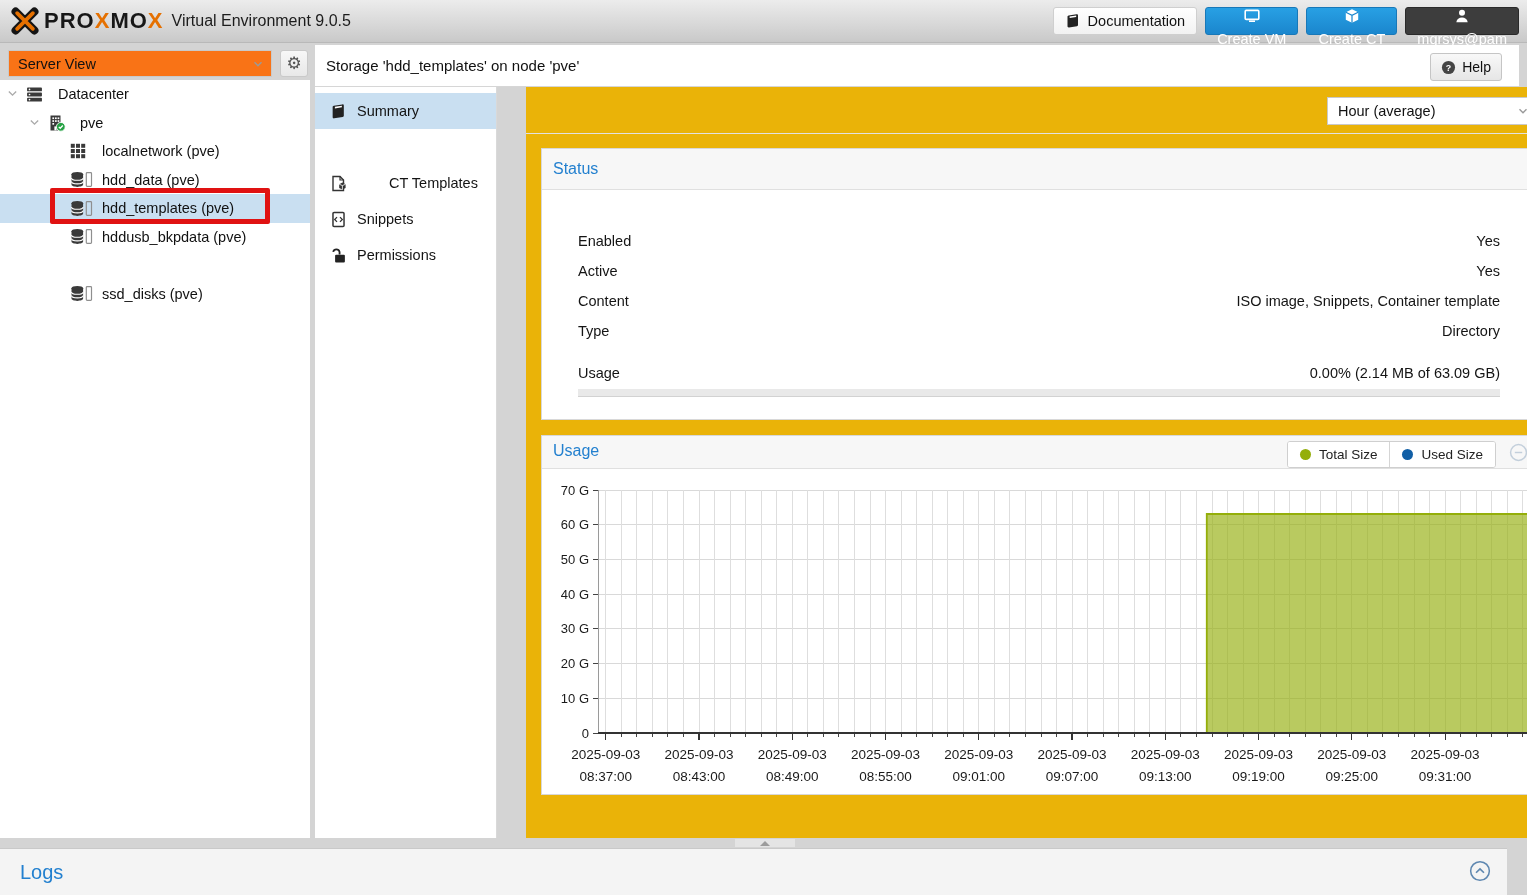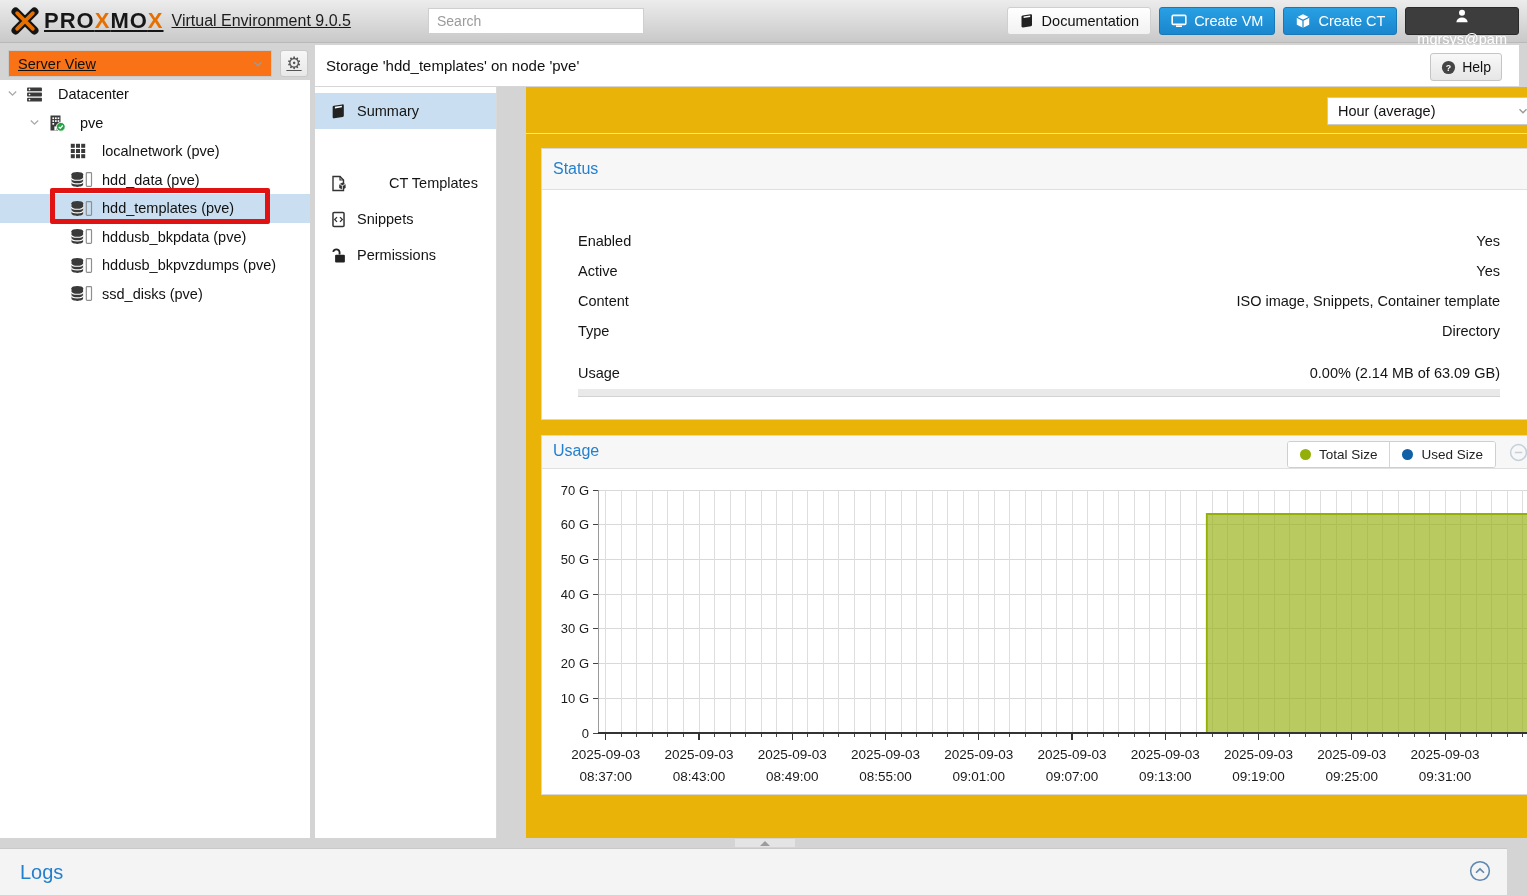--- a/index.html
+++ b/index.html
@@ -3,34 +3,34 @@
 <meta charset="utf-8">
 <style>
   html,body{margin:0;padding:0;}
   body{
     width:1527px;height:895px;overflow:hidden;position:relative;
     background:#d4d4d4;
     font-family:"Liberation Sans","DejaVu Sans",sans-serif;
     color:#161616;
     -webkit-font-smoothing:antialiased;
   }
-  .abs{position:absolute;text-decoration:underline;}
+  .abs{position:absolute;}
   
   .topbar{left:0;top:0;width:1527px;height:42px;background:linear-gradient(#ececec,#c9c9c9);border-bottom:1px solid #b9b9b9;display:flex;align-items:center;}
   .logo-wrap{display:flex;align-items:center;margin-left:10px;}
   .logo-mark{width:30px;height:30px;margin-right:4px;}
   .logo-text{font-size:22px;font-weight:bold;letter-spacing:1px;color:#171717;}
   .logo-text .ox{color:#e57000;}
   .subtitle{font-size:16px;color:#1c1c1c;margin-left:8px;}
   .search-input{position:absolute;left:428px;top:8px;width:198px;height:24px;border:1px solid #cfcfcf;background:#fff;padding:0 8px;font-size:14px;font-family:inherit;color:#333;}
   .search-input::placeholder{color:#9b9b9b;}
   .topbar-right{position:absolute;right:8px;top:7px;display:flex;gap:8px;align-items:center;}
   .tb-btn{height:28px;display:flex;align-items:center;gap:7px;padding:0 11px;border-radius:3px;font-size:14.5px;cursor:pointer;box-sizing:border-box;}
   .btn-light{background:linear-gradient(#ffffff,#f2f2f2);border:1px solid #cfcfcf;color:#111;}
-  .btn-blue{background:linear-gradient(#28a0e4,#1b86cd);border:1px solid #1878b8;color:#fff;}
+  .btn-blue{background:linear-gradient(#28a0e4,#1b86cd);border:1px solid #1878b8;color:#fff;flex-direction:column;}
   .btn-dark{background:#3d3d3d;border:1px solid #2a2a2a;color:#fff;flex-direction:column;}
   .tb-btn .ico{width:16px;height:16px;display:inline-block;}
   .chev{width:14px;height:14px;display:inline-block;margin-left:4px;}
   
   .view-combo{left:8px;top:50px;width:264px;height:27px;background:#f97316;border:1px solid #c9c9c9;display:flex;align-items:center;font-size:14.5px;padding-left:9px;box-sizing:border-box;color:#111;}
   .view-combo .chev{margin-left:auto;margin-right:6px;color:#9a9a9a;}
   .gear-btn{left:280px;top:50px;width:28px;height:27px;background:linear-gradient(#f7f7f7,#e8e8e8);border:1px solid #c9c9c9;border-radius:3px;display:flex;align-items:center;justify-content:center;font-size:17px;color:#555;cursor:pointer;box-sizing:border-box;}
   .tree-panel{left:0;top:80px;width:310px;height:758px;background:#fff;overflow:hidden;}
   .tree-row{position:absolute;left:0;width:310px;height:28.5px;display:flex;align-items:center;cursor:pointer;font-size:14.5px;color:#111;}
   .tree-row.selected{background:#c9dff1;}
@@ -82,21 +82,20 @@
       <svg viewBox="0 0 24 24" width="30" height="30">
         <g stroke-linecap="round" fill="none">
           <path d="M4.5 4.5l15 15M19.5 4.5l-15 15" stroke="#141414" stroke-width="6.5"></path>
           <path d="M5.7 5.7l12.6 12.6M18.3 5.7L5.7 18.3" stroke="#e57000" stroke-width="3"></path>
         </g>
       </svg>
     </span>
     <span class="logo-text" id="logoText">PRO<span class="ox">X</span>MO<span class="ox">X</span></span>
   </div>
   <span class="subtitle">Virtual Environment 9.0.5</span>
-  <input class="search-input" type="text" placeholder="Search" style="">
   <div class="topbar-right">
     <div class="tb-btn btn-light">
       <span class="ico">
           <svg viewBox="0 0 16 16" width="16" height="16">
             <path d="M3.6 2.6l8-1.3c.8-.13 1.4.35 1.4 1.1v9.6c0 .6-.45 1.05-1.05 1.15l-8 1.3c-.8.13-1.45-.35-1.45-1.1V3.7c0-.55.45-1 1.1-1.1z" fill="#222"></path>
             <path d="M4.6 3.6l6.6-1.05v1.5L4.6 5.1z" fill="#fff"></path>
           </svg>
         </span>
       <span>Documentation</span>
     </div>
@@ -237,31 +236,20 @@
     <div class="tree-row" style="top: 142.5px;">
       <span class="tree-ico" style="left:70px">
         <svg viewBox="0 0 23 17" width="23" height="17">
           <path d="M1.5 3.2v10.4c0 1.3 2.6 2.3 5.8 2.3s5.8-1 5.8-2.3V3.2z" fill="#3a3a3a"></path>
           <ellipse cx="7.3" cy="3.2" rx="5.8" ry="2.3" fill="#3a3a3a"></ellipse>
           <path d="M1.5 6.9c0 1.3 2.6 2.3 5.8 2.3s5.8-1 5.8-2.3M1.5 10.6c0 1.3 2.6 2.3 5.8 2.3s5.8-1 5.8-2.3" fill="none" stroke="#fff" stroke-width="1.1"></path>
           <rect x="16.3" y="1.6" width="5.2" height="13.8" rx="0.8" fill="none" stroke="#8f8f8f" stroke-width="1.2"></rect>
         </svg>
       </span>
       <span class="tree-label" style="left:102px">hddusb_bkpdata (pve)</span>
-    </div>
-    <div class="tree-row" style="top: 171px;">
-      <span class="tree-ico" style="left:70px">
-        <svg viewBox="0 0 23 17" width="23" height="17">
-          <path d="M1.5 3.2v10.4c0 1.3 2.6 2.3 5.8 2.3s5.8-1 5.8-2.3V3.2z" fill="#3a3a3a"></path>
-          <ellipse cx="7.3" cy="3.2" rx="5.8" ry="2.3" fill="#3a3a3a"></ellipse>
-          <path d="M1.5 6.9c0 1.3 2.6 2.3 5.8 2.3s5.8-1 5.8-2.3M1.5 10.6c0 1.3 2.6 2.3 5.8 2.3s5.8-1 5.8-2.3" fill="none" stroke="#fff" stroke-width="1.1"></path>
-          <rect x="16.3" y="1.6" width="5.2" height="13.8" rx="0.8" fill="none" stroke="#8f8f8f" stroke-width="1.2"></rect>
-        </svg>
-      </span>
-      <span class="tree-label" style="left:102px">hddusb_bkpvzdumps (pve)</span>
     </div>
     <div class="tree-row" style="top: 199.5px;">
       <span class="tree-ico" style="left:70px">
         <svg viewBox="0 0 23 17" width="23" height="17">
           <path d="M1.5 3.2v10.4c0 1.3 2.6 2.3 5.8 2.3s5.8-1 5.8-2.3V3.2z" fill="#3a3a3a"></path>
           <ellipse cx="7.3" cy="3.2" rx="5.8" ry="2.3" fill="#3a3a3a"></ellipse>
           <path d="M1.5 6.9c0 1.3 2.6 2.3 5.8 2.3s5.8-1 5.8-2.3M1.5 10.6c0 1.3 2.6 2.3 5.8 2.3s5.8-1 5.8-2.3" fill="none" stroke="#fff" stroke-width="1.1"></path>
           <rect x="16.3" y="1.6" width="5.2" height="13.8" rx="0.8" fill="none" stroke="#8f8f8f" stroke-width="1.2"></rect>
         </svg>
       </span>

